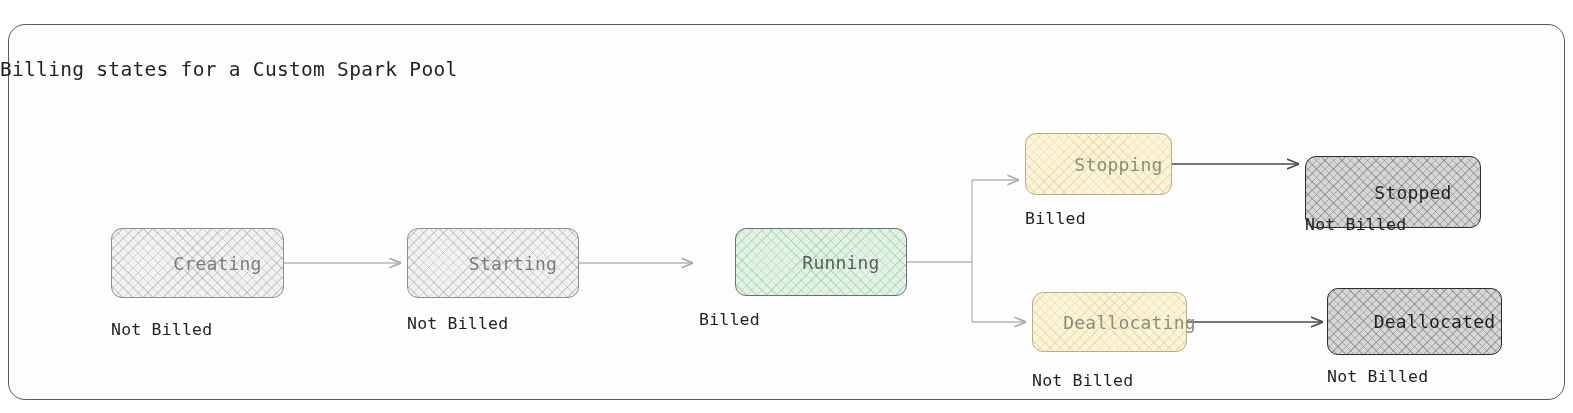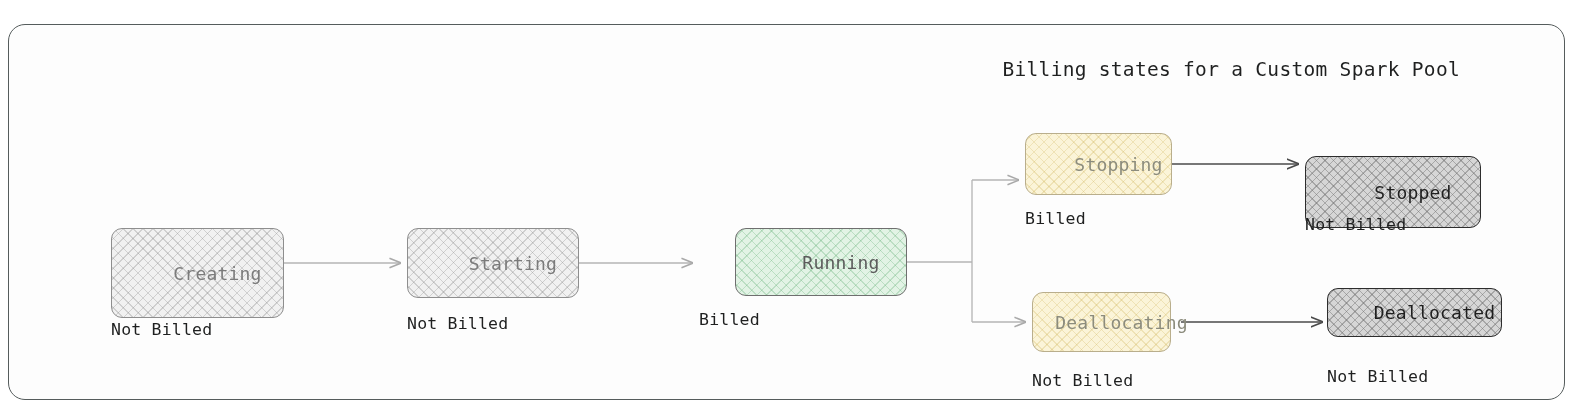--- a/index.html
+++ b/index.html
@@ -33,21 +33,21 @@
     background: #fdfdfd;
     box-sizing: border-box;
   }
 
   
   .diagram-title {
     position: absolute;
     left: 0;
     top: 58px;
     width: 1460px;
-    text-align: right;
+    text-align: left;
     font-size: 19.5px;
     letter-spacing: 0.3px;
     color: #1f2020;
     font-family: "DejaVu Sans Mono", "Liberation Mono", monospace;
     white-space: pre;
   }
 
   
   .node {
     position: absolute;
@@ -165,21 +165,21 @@
       <line x1="1172" y1="164" x2="1298" y2="164" stroke="#4a4a4a" stroke-width="1.4" marker-end="url(#arrow-dark)"></line>
     </g>
 
     <g>
       <line x1="1181" y1="322" x2="1322" y2="322" stroke="#4a4a4a" stroke-width="1.4" marker-end="url(#arrow-dark)"></line>
     </g>
   </svg>
 
   <div class="diagram-title">Billing states for a Custom Spark Pool</div>
 
-  <div class="node style-grey" style="left:111px; top:228px; width:173px; height:90px;">
+  <div class="node style-grey" style="left:111px; top:228px; width:173px; height:70px;">
     <span>Creating</span>
   </div>
   <div class="caption" style="left:111px; top:320px; width:173px;">Not Billed</div>
 
   <div class="node style-grey" style="left:407px; top:228px; width:172px; height:70px;">
     <span>Starting</span>
   </div>
   <div class="caption" style="left:407px; top:314px; width:172px;">Not Billed</div>
 
   <div class="node style-green" style="left:735px; top:228px; width:172px; height:68px;">
@@ -190,23 +190,23 @@
   <div class="node style-yellow" style="left:1025px; top:133px; width:147px; height:62px;">
     <span>Stopping</span>
   </div>
   <div class="caption" style="left:1025px; top:209px; width:147px;">Billed</div>
 
   <div class="node style-dark" style="left:1305px; top:128px; width:176px; height:72px;margin-top:28px;">
     <span>Stopped</span>
   </div>
   <div class="caption" style="left:1305px; top:215px; width:176px;">Not Billed</div>
 
-  <div class="node style-yellow" style="left:1032px; top:292px; width:139px; height:60px;">
+  <div class="node style-yellow" style="left:1032px; top:292px; width:155px; height:60px;">
     <span>Deallocating</span>
   </div>
   <div class="caption" style="left:1032px; top:371px; width:149px;">Not Billed</div>
 
-  <div class="node style-dark" style="left:1327px; top:288px; width:175px; height:49px;">
+  <div class="node style-dark" style="left:1327px; top:288px; width:175px; height:67px;">
     <span>Deallocated</span>
   </div>
   <div class="caption" style="left:1327px; top:367px; width:175px;">Not Billed</div>
 
 </div>
 
 </body></html>

